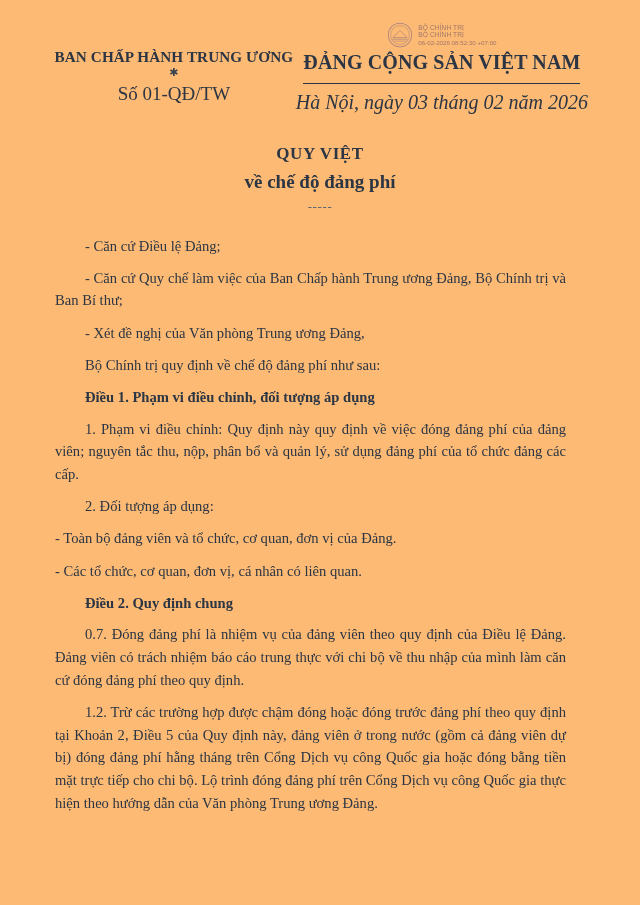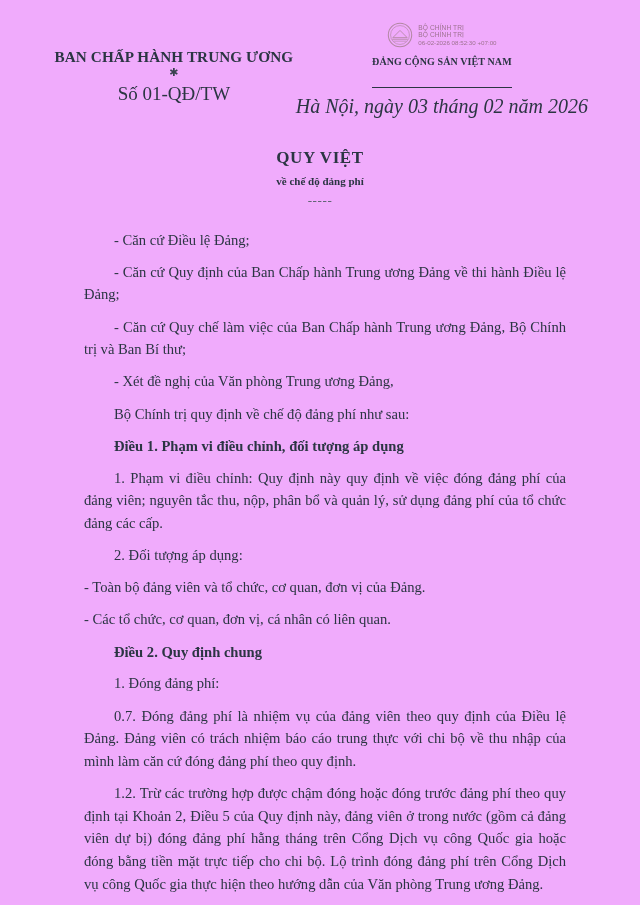--- a/index.html
+++ b/index.html
@@ -12,21 +12,21 @@
     background: #ffffff;
     font-family: "Liberation Serif", "DejaVu Serif", serif;
     color: #2b3543;
     overflow: hidden;
   }
 
   .page {
     position: relative;
     width: 640px;
     height: 905px;
-    background: #f0abfc;
+    background: #fdba74;
     box-sizing: border-box;
     padding: 0;
   }
 
   
   .doc-header {
     display: flex;
     flex-direction: row;
     align-items: flex-start;
     padding: 22px 52px 0 52px;
@@ -88,25 +88,25 @@
     letter-spacing: 0.1px;
     white-space: nowrap;
   }
   .sig-line3 {
     font-size: 6.2px;
     letter-spacing: 0px;
     white-space: nowrap;
   }
 
   .nation-name {
-    font-size: 10px;
+    font-size: 20px;
     font-weight: bold;
     letter-spacing: 0.1px;
     display: inline-block;
-    padding-bottom: 20px;
+    padding-bottom: 9px;
     border-bottom: 1.4px solid #2b3543;
     white-space: nowrap;
   }
   .date-line {
     font-size: 20px;
     font-style: italic;
     margin-top: 7px;
     white-space: nowrap;
   }
 
@@ -114,35 +114,35 @@
   .title-block {
     text-align: center;
     margin-top: 30px;
   }
   .title-main {
     font-size: 17px;
     font-weight: bold;
     letter-spacing: 0.6px;
   }
   .title-sub {
-    font-size: 11px;
+    font-size: 19px;
     font-weight: bold;
     margin-top: 7px;
   }
   .dash-rule {
     font-size: 13px;
     letter-spacing: 0.6px;
     margin-top: 6px;
     color: #59626e;
   }
 
   
   .doc-body {
     margin-top: 20px;
-    padding: 0 74px 0 84px;
+    padding: 0 74px 0 55px;
     box-sizing: border-box;
   }
   .para {
     font-size: 14.6px;
     line-height: 1.555;
     text-align: justify;
     text-justify: inter-word;
     margin: 0 0 9.5px 0;
     hyphens: none;
   }
@@ -205,40 +205,38 @@
   <div class="title-block">
     <div class="title-main">QUY VIỆT</div>
     <div class="title-sub">về chế độ đảng phí</div>
     <div class="dash-rule">-----</div>
   </div>
 
   <div class="doc-body">
 
     <p class="para dash tight">- Căn cứ Điều lệ Đảng;</p>
 
-    <p class="para dash">- Căn cứ Quy định của Ban Chấp hành Trung ương Đảng về thi hành Điều lệ Đảng;</p>
 
     <p class="para dash">- Căn cứ Quy chế làm việc của Ban Chấp hành Trung ương Đảng, Bộ Chính trị và Ban Bí thư;</p>
 
     <p class="para dash">- Xét đề nghị của Văn phòng Trung ương Đảng,</p>
 
     <p class="para indent">Bộ Chính trị quy định về chế độ đảng phí như sau:</p>
 
     <p class="para bold">Điều 1. Phạm vi điều chỉnh, đối tượng áp dụng</p>
 
     <p class="para indent">1. Phạm vi điều chỉnh: Quy định này quy định về việc đóng đảng phí của đảng viên; nguyên tắc thu, nộp, phân bổ và quản lý, sử dụng đảng phí của tổ chức đảng các cấp.</p>
 
     <p class="para indent">2. Đối tượng áp dụng:</p>
 
     <p class="para flush">- Toàn bộ đảng viên và tổ chức, cơ quan, đơn vị của Đảng.</p>
 
     <p class="para flush">- Các tổ chức, cơ quan, đơn vị, cá nhân có liên quan.</p>
 
     <p class="para bold">Điều 2. Quy định chung</p>
 
-    <p class="para indent">1. Đóng đảng phí:</p>
 
     <p class="para indent">0.7. Đóng đảng phí là nhiệm vụ của đảng viên theo quy định của Điều lệ Đảng. Đảng viên có trách nhiệm báo cáo trung thực với chi bộ về thu nhập của mình làm căn cứ đóng đảng phí theo quy định.</p>
 
     <p class="para indent">1.2. Trừ các trường hợp được chậm đóng hoặc đóng trước đảng phí theo quy định tại Khoản 2, Điều 5 của Quy định này, đảng viên ở trong nước (gồm cả đảng viên dự bị) đóng đảng phí hằng tháng trên Cổng Dịch vụ công Quốc gia hoặc đóng bằng tiền mặt trực tiếp cho chi bộ. Lộ trình đóng đảng phí trên Cổng Dịch vụ công Quốc gia thực hiện theo hướng dẫn của Văn phòng Trung ương Đảng.</p>
 
   </div>
 </div>
 
 </body></html>

